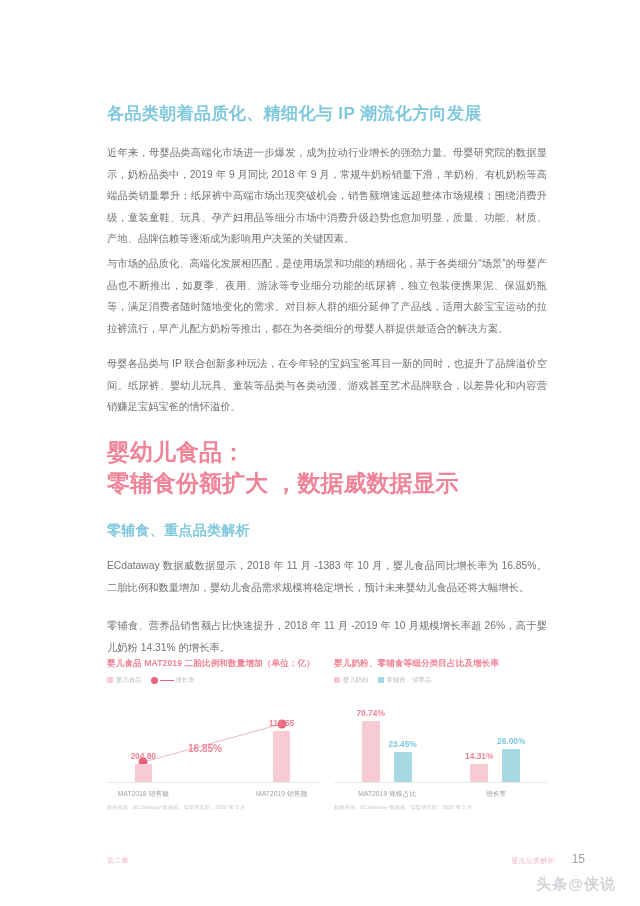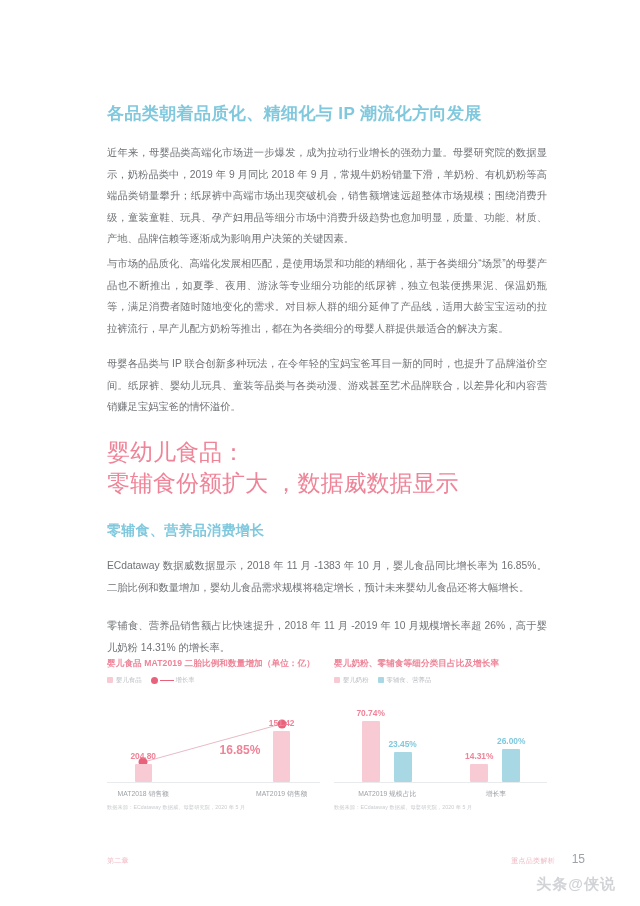--- a/index.html
+++ b/index.html
@@ -24,21 +24,21 @@
   }
   #p1{top:132px;}
   #p2{top:243px;}
   #p3{top:343px;}
   #p5{top:545px;}
   #p6{top:605px;}
 
   
   .big-title{
     position:absolute;left:107px;top:437px;width:450px;
-    font-size:23px;font-weight:normal;color:#ef8397;line-height:31px;
+    font-size:23px;font-weight:bold;color:#ef8397;line-height:31px;
   }
   .sub-title{
     position:absolute;left:107px;top:508px;width:450px;
     font-size:14px;font-weight:bold;color:#7fc8dd;letter-spacing:.3px;
   }
 
   
   .charts{position:absolute;left:107px;top:658px;width:440px;height:165px;display:flex;gap:14px;}
   .chart-box{position:relative;flex:1 1 0;min-width:0;}
   .chart-title{
@@ -62,21 +62,21 @@
     white-space:nowrap;transform:translateX(-50%);
   }
   .vl-pink{color:#ef8397;}
   .vl-blue{color:#7fc8dd;}
   .xlabel{
     position:absolute;bottom:2px;font-size:6.8px;color:#9ea2a7;
     white-space:nowrap;transform:translateX(-50%);
   }
   .mk{position:absolute;width:9px;height:9px;border-radius:50%;background:#e8627c;transform:translate(-50%,-50%);}
   .growth-line{position:absolute;left:0;top:0;width:100%;height:100%;overflow:visible;}
-  .glabel{position:absolute;font-size:12px;font-weight:bold;color:#ef8397;white-space:nowrap;transform:translateX(-50%);margin-left:35px;}
+  .glabel{position:absolute;font-size:10px;font-weight:bold;color:#ef8397;white-space:nowrap;transform:translateX(-50%);}
 
   .source{
     position:absolute;font-size:5.2px;color:#c8cbcf;white-space:nowrap;letter-spacing:.1px;
   }
 
   
   .foot-left{position:absolute;left:107px;top:856px;font-size:7px;color:#f0b9c4;letter-spacing:.3px;}
   .foot-right{position:absolute;right:85px;top:856px;font-size:7px;color:#f0b9c4;letter-spacing:.3px;}
   .foot-page{position:absolute;right:55px;top:852px;font-size:12px;color:#9ea2a7;}
   .watermark{
@@ -93,21 +93,21 @@
 
   <p class="para" id="p1">近年来，母婴品类高端化市场进一步爆发，成为拉动行业增长的强劲力量。母婴研究院的数据显示，奶粉品类中，2019 年 9 月同比 2018 年 9 月，常规牛奶粉销量下滑，羊奶粉、有机奶粉等高端品类销量攀升；纸尿裤中高端市场出现突破机会，销售额增速远超整体市场规模；围绕消费升级，童装童鞋、玩具、孕产妇用品等细分市场中消费升级趋势也愈加明显，质量、功能、材质、产地、品牌信赖等逐渐成为影响用户决策的关键因素。</p>
   <p class="para" id="p3">母婴各品类与 IP 联合创新多种玩法，在令年轻的宝妈宝爸耳目一新的同时，也提升了品牌溢价空间。纸尿裤、婴幼儿玩具、童装等品类与各类动漫、游戏甚至艺术品牌联合，以差异化和内容营销赚足宝妈宝爸的情怀溢价。</p>
   <p class="para" id="p2">与市场的品质化、高端化发展相匹配，是使用场景和功能的精细化，基于各类细分“场景”的母婴产品也不断推出，如夏季、夜用、游泳等专业细分功能的纸尿裤，独立包装便携果泥、保温奶瓶等，满足消费者随时随地变化的需求。对目标人群的细分延伸了产品线，适用大龄宝宝运动的拉拉裤流行，早产儿配方奶粉等推出，都在为各类细分的母婴人群提供最适合的解决方案。</p>
 
   <div class="big-title">
     <div>婴幼儿食品：</div>
     <div>零辅食份额扩大 ，数据威数据显示</div>
   </div>
 
-  <h3 class="sub-title">零辅食、营养品消费增长</h3>
+  <h3 class="sub-title">零辅食、重点品类解析</h3>
 
   <p class="para" id="p5">ECdataway 数据威数据显示，2018 年 11 月 -1383 年 10 月，婴儿食品同比增长率为 16.85%。二胎比例和数量增加，婴幼儿食品需求规模将稳定增长，预计未来婴幼儿食品还将大幅增长。</p>
   <p class="para" id="p6">零辅食、营养品销售额占比快速提升，2018 年 11 月 -2019 年 10 月规模增长率超 26%，高于婴儿奶粉 14.31% 的增长率。</p>
 
   <div class="charts">
 
     <div class="chart-box">
       <div class="chart-title">婴儿食品 MAT2019 二胎比例和数量增加（单位：亿）</div>
       <div class="legend">
         <span class="lg">
@@ -128,21 +128,21 @@
 
         <div class="mk" style="left:17%;top:65%;"></div>
         <div class="mk" style="left:82%;top:31%;"></div>
 
         <div class="glabel" style="left:46%;top:48%;">16.85%</div>
 
         <div class="bar bar-pink" style="left:13%;width:8%;height:18px;"></div>
         <div class="bar bar-pink" style="left:78%;width:8%;height:51px;"></div>
 
         <div class="vlabel vl-pink" style="left:17%;bottom:40px;">204.80</div>
-        <div class="vlabel vl-pink" style="left:82%;bottom:73px;">151.42</div>
+        <div class="vlabel vl-pink" style="left:82%;bottom:73px;">119.55</div>
 
         <div class="xlabel" style="left:17%;">MAT2018 销售额</div>
         <div class="xlabel" style="left:82%;">MAT2019 销售额</div>
 
         <div class="axis"></div>
       </div>
 
       <div class="source" style="left:0;top:146px;">数据来源：ECdataway 数据威、母婴研究院，2020 年 5 月</div>
     </div>
 

